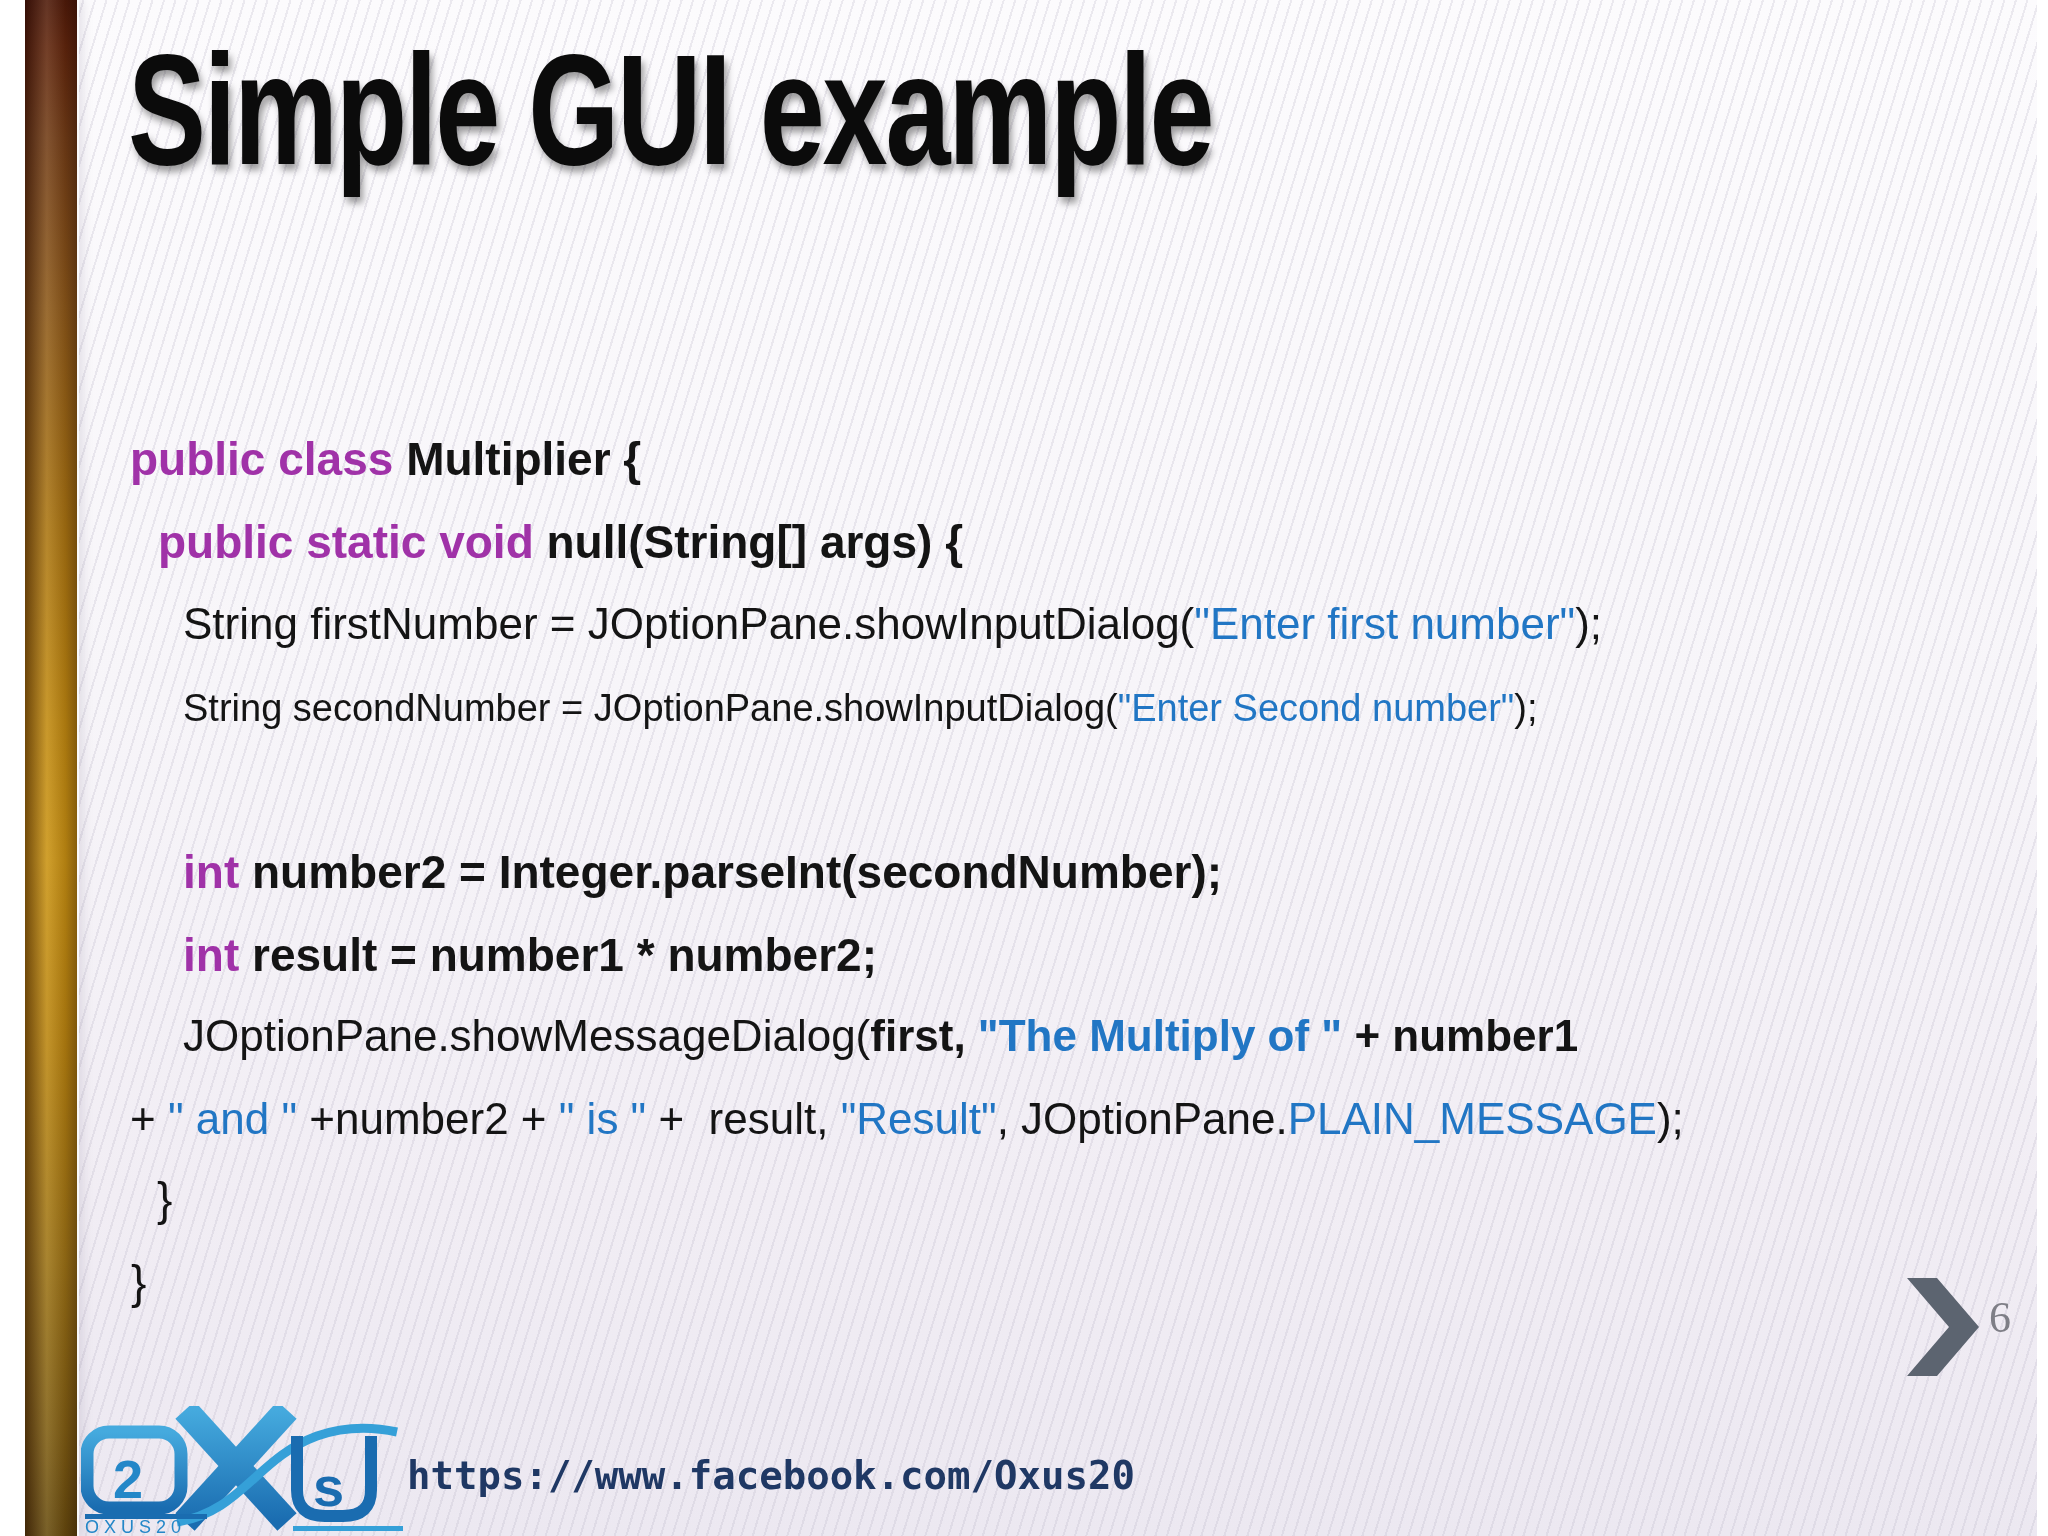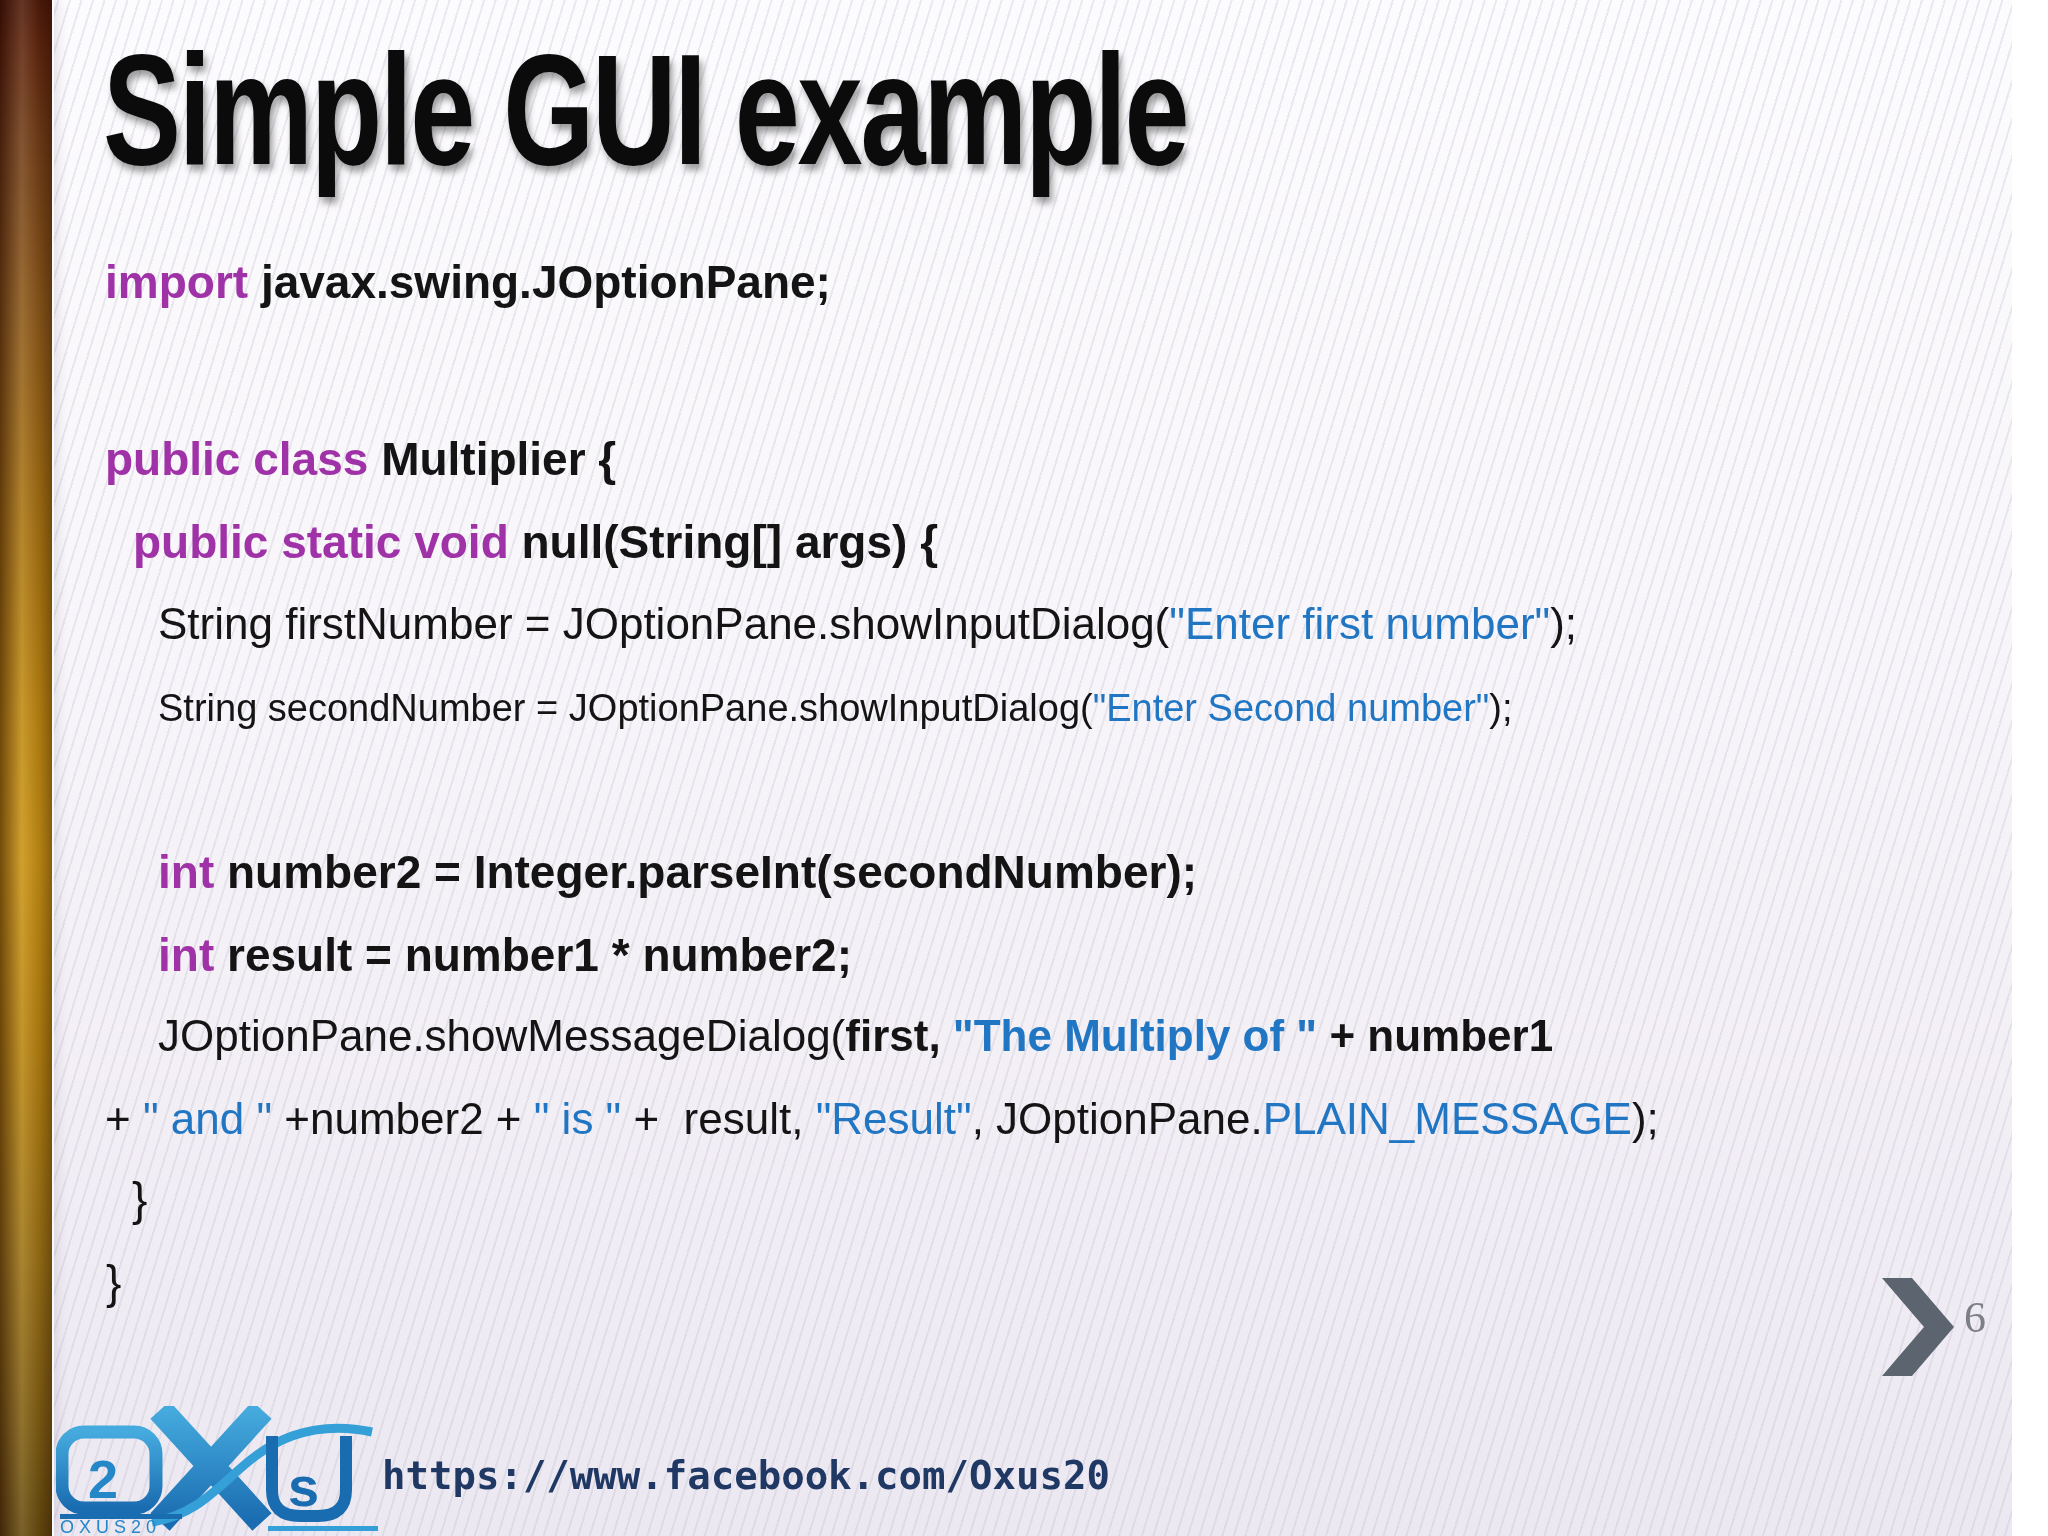--- a/index.html
+++ b/index.html
@@ -2,20 +2,21 @@
 <html style="--keyword: #A032A8; --string: #2176C4; --code: #141414; --title: #0B0B0B; --url: #1F3864; --chevron: #5C6470; --pagenum: #7E7E86;"><head>
 <meta charset="utf-8">
 <style>
   html,body{margin:0;padding:0;background:#ffffff;}
   .stage{
     position:relative;width:2012px;height:1536px;overflow:hidden;
     font-family:"Liberation Sans",sans-serif;
     background:
       repeating-linear-gradient(107deg, rgba(185,180,198,0.25) 0 2px, rgba(0,0,0,0) 2px 11px),
       linear-gradient(180deg,#fcfbfd 0%,#f7f5f9 45%,#f1edf4 78%,#ece8f1 100%);
+    margin-left: 25px;
   }
   
   .left-bar{
     position:absolute;left:0;top:0;width:52px;height:1536px;
     background:
       linear-gradient(90deg, rgba(30,5,0,0.50) 0%, rgba(255,240,200,0.14) 42%, rgba(60,30,0,0.18) 78%, rgba(30,10,0,0.38) 100%),
       linear-gradient(180deg,#4a160a 0%,#5c220e 3%,#6e3a18 9%,#8a571b 20%,#a87413 34%,#c08a12 47%,#c99314 56%,#b98511 68%,#9b7317 82%,#7d5d14 93%,#63490f 100%);
     box-shadow: 2px 0 0 rgba(255,255,255,0.85), 6px 0 10px rgba(120,110,140,0.18);
   }
   .title{
@@ -47,21 +48,20 @@
   }
 </style>
 </head>
 <body>
 
 <div class="stage">
   <div class="left-bar"></div>
 
   <div class="title">Simple GUI example</div>
 
-  <div class="code-line s46" style="top:255px;left:105px"><span class="kw b">import </span><span class="cd b">javax.swing.JOptionPane;</span></div>
 
   <div class="code-line s46" style="top:432px;left:105px"><span class="kw b">public class </span><span class="cd b">Multiplier {</span></div>
 
   <div class="code-line s46" style="top:515px;left:133px"><span class="kw b">public static void </span><span class="cd b">null(String[] args) {</span></div>
 
   <div class="code-line s44" style="top:598px;left:158px"><span class="cd">String firstNumber = JOptionPane.showInputDialog(</span><span class="str">"Enter first number"</span><span class="cd">);</span></div>
 
   <div class="code-line s38" style="top:686px;left:158px"><span class="cd">String secondNumber = JOptionPane.showInputDialog(</span><span class="str">"Enter Second number"</span><span class="cd">);</span></div>
 
 

